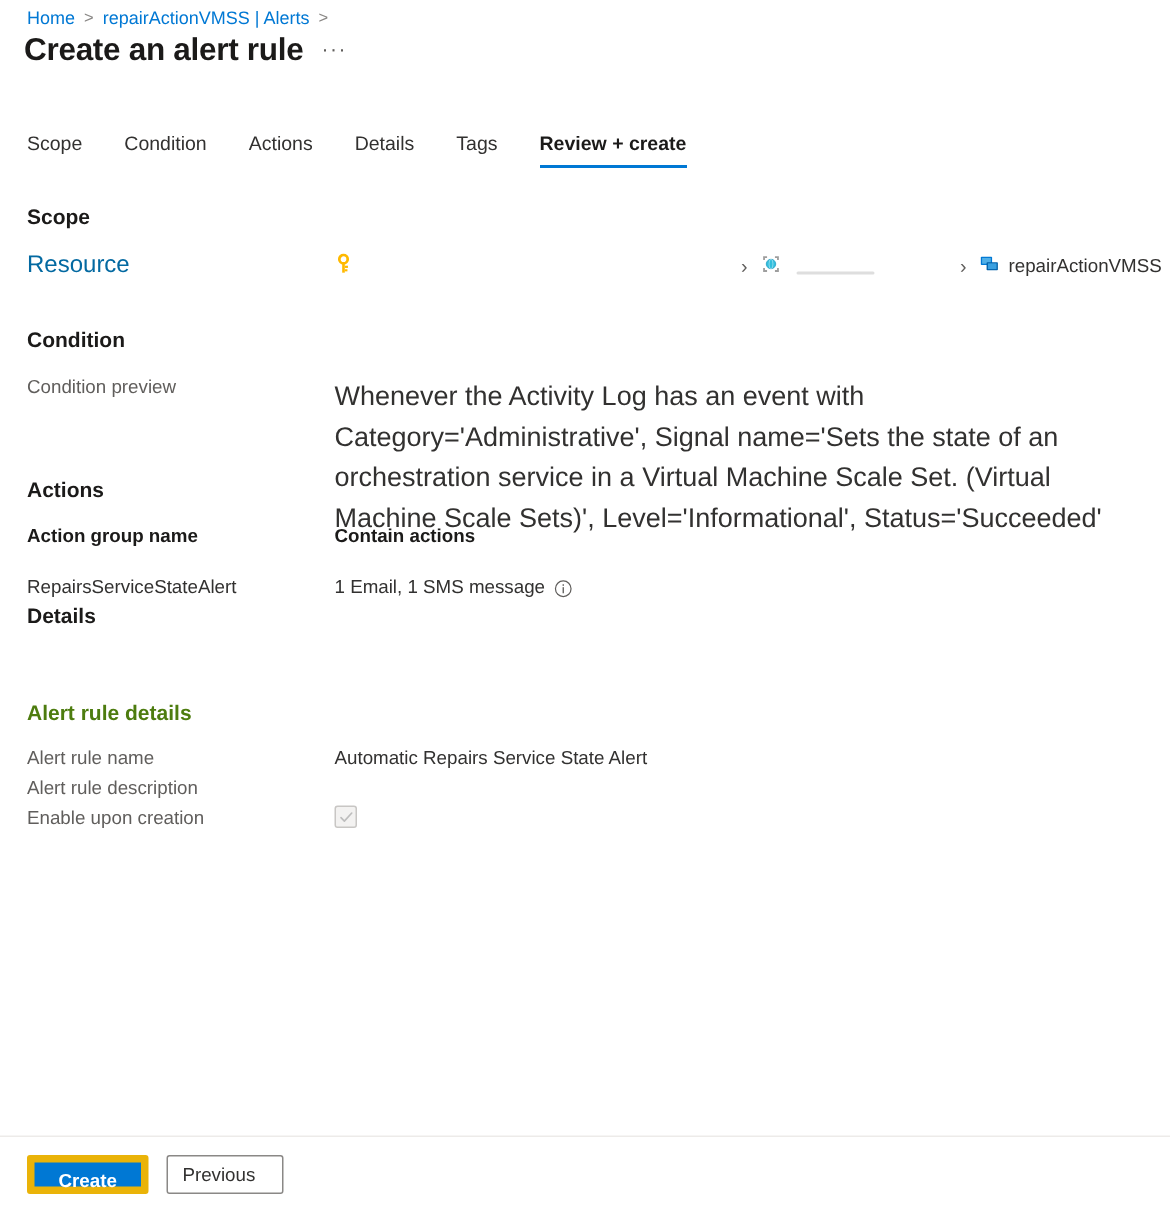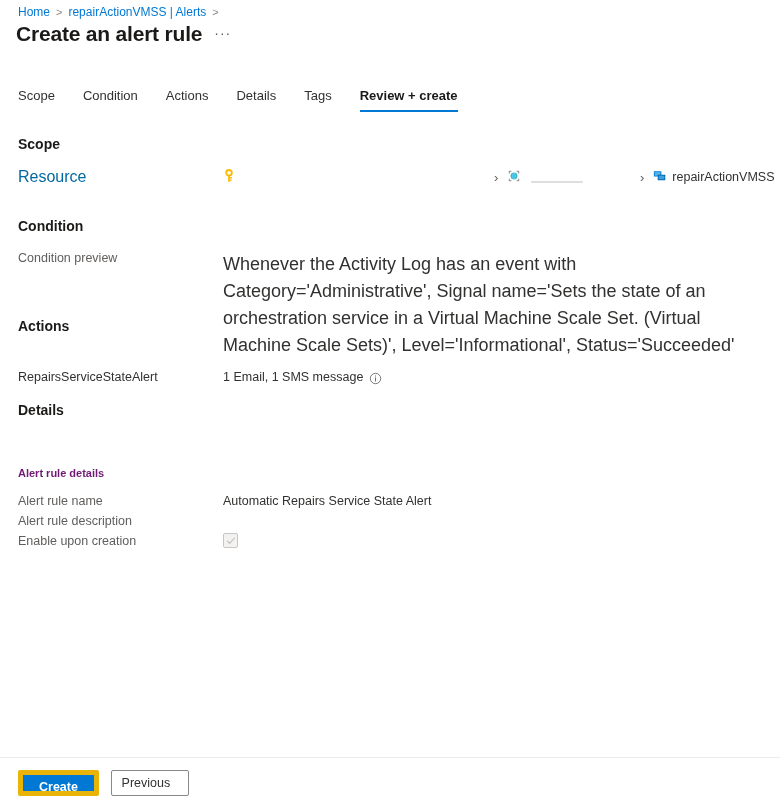--- a/index.html
+++ b/index.html
@@ -184,23 +184,23 @@
   .act-c1 { width: 205px; flex: 0 0 205px; font-size: 12.5px; }
   .act-c2 { font-size: 12.5px; display: flex; align-items: center; gap: 6px; }
   .hdr { font-weight: 700; color: #1b1a19; }
   .cell { color: #323130; }
   .act-rows-gap { height: 20px; }
   .info-icon { display: inline-block; line-height: 0; position: relative; top: 1px; cursor: pointer; }
 
   
   .sec-details { position: absolute; left: 0; top: 276px; right: 0; }
   .details-sub {
-    font-size: 11px;
+    font-size: 14px;
     font-weight: 700;
-    color: #701a75;
+    color: #4d7c0f;
     margin-left: 18px;
     margin-top: 49px;
     margin-bottom: 12px;
   }
   .det-row {
     display: flex;
     margin-left: 18px;
     align-items: center;
     height: 20px;
     margin-bottom: 0px;
@@ -346,20 +346,24 @@
   <div class="sec-condition">
     <div class="section-head">Condition</div>
     <div class="cond-row">
       <div class="cond-label">Condition preview</div>
       <div class="cond-value">Whenever the Activity Log has an event with Category='Administrative', Signal name='Sets the state of an orchestration service in a Virtual Machine Scale Set. (Virtual Machine Scale Sets)', Level='Informational', Status='Succeeded'</div>
     </div>
   </div>
 
   <div class="sec-actions">
     <div class="section-head">Actions</div>
+    <div class="act-row">
+      <div class="act-c1 hdr">Action group name</div>
+      <div class="act-c2 hdr">Contain actions</div>
+    </div>
     <div class="act-rows-gap"></div>
     <div class="act-row">
       <div class="act-c1 cell">RepairsServiceStateAlert</div>
       <div class="act-c2 cell">
         <span>1 Email, 1 SMS message</span>
         <span class="info-icon">
           <svg width="13" height="13" viewBox="0 0 16 16">
             <circle cx="8" cy="8" r="6.4" fill="none" stroke="#605e5c" stroke-width="1"></circle>
             <rect x="7.45" y="6.7" width="1.1" height="5" fill="#605e5c"></rect>
             <rect x="7.45" y="4.3" width="1.1" height="1.3" fill="#605e5c"></rect>

